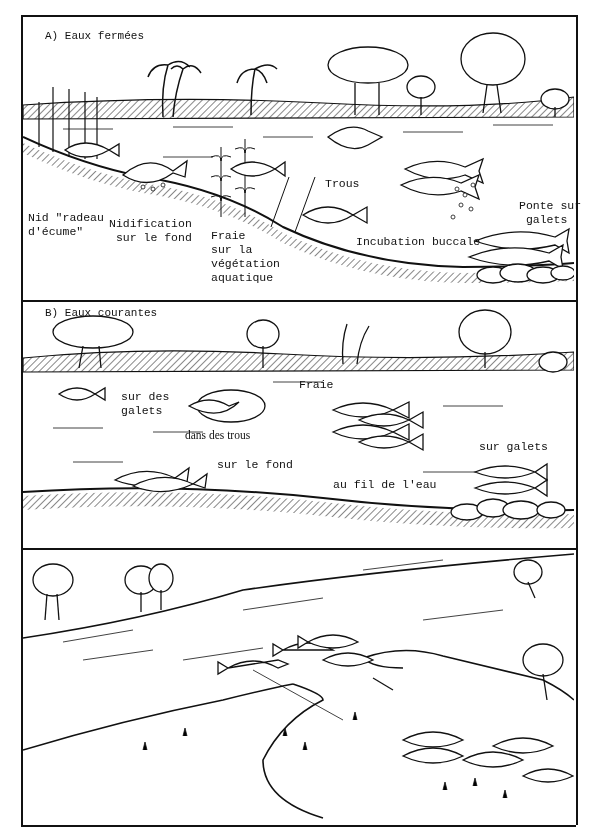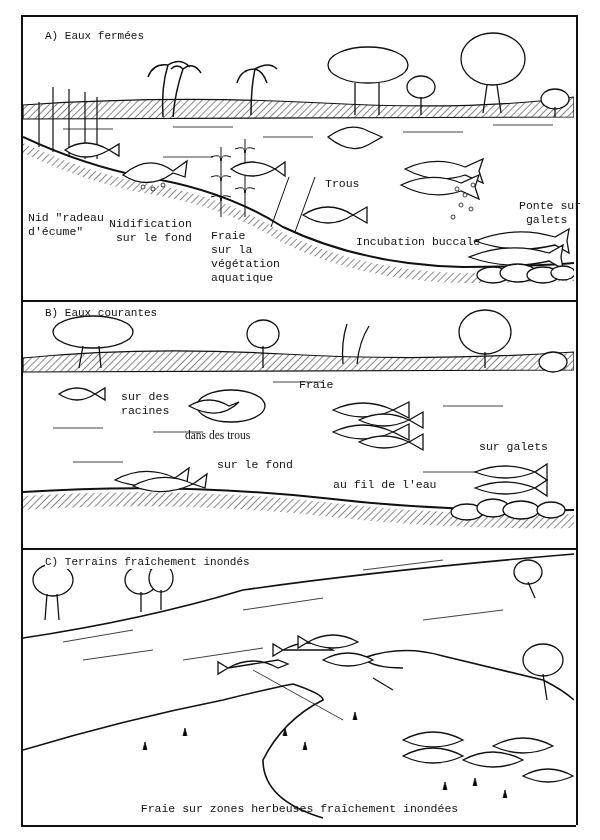--- a/index.html
+++ b/index.html
@@ -177,21 +177,21 @@
       <ellipse cx="444" cy="210" rx="16" ry="8"></ellipse>
         <ellipse cx="470" cy="206" rx="16" ry="9"></ellipse>
       <ellipse cx="498" cy="208" rx="18" ry="9"></ellipse>
         <ellipse cx="528" cy="208" rx="14" ry="8"></ellipse>
     </g>
   </svg>
 
   <div class="lbl title" style="left:22px;top:4px;">B) Eaux courantes</div>
   <div class="lbl" style="left:276px;top:76px;">Fraie</div>
   <div class="lbl" style="left:98px;top:88px;">sur des
-racines</div>
+galets</div>
   <div class="lbl" style="left:162px;top:126px;font-family:Liberation Serif, serif;">dans des trous</div>
   <div class="lbl" style="left:194px;top:156px;">sur le fond</div>
   <div class="lbl" style="left:310px;top:176px;">au fil de l'eau</div>
   <div class="lbl" style="left:456px;top:138px;">sur galets</div>
 </div>
 
 <div class="panel" style="left:23px;top:550px;height:275px;">
   <svg width="551" height="275">
     <g stroke="#111" fill="none" stroke-width="1.6">
       <path d="M0,88 Q120,70 220,40 Q360,20 551,4"></path>
@@ -232,15 +232,13 @@
       <path d="M440,210 q30,-16 60,0 q-30,14 -60,0 Z"></path>
       <path d="M470,196 q30,-16 60,0 q-30,14 -60,0 Z"></path>
       <path d="M500,226 q25,-14 50,0 q-25,12 -50,0 Z"></path>
     </g>
     <g stroke="#111" stroke-width="0.8">
       <path d="M260,186 l2,-8 l2,8 M280,200 l2,-8 l2,8 M330,170 l2,-8 l2,8 M420,240 l2,-8 l2,8 M450,236 l2,-8 l2,8 M480,248 l2,-8 l2,8 M120,200 l2,-8 l2,8 M160,186 l2,-8 l2,8"></path>
     </g>
     <path d="M350,128 L370,140" stroke="#111" stroke-width="1.2"></path>
   </svg>
 
-  <div class="lbl title" style="left:22px;top:5px;background:#fff;">C) Terrains fraîchement inondés</div>
-  <div class="lbl center" style="left:0;width:553px;top:252px;">Fraie sur zones herbeuses fraîchement inondées</div>
 </div>
 
 </body></html>

